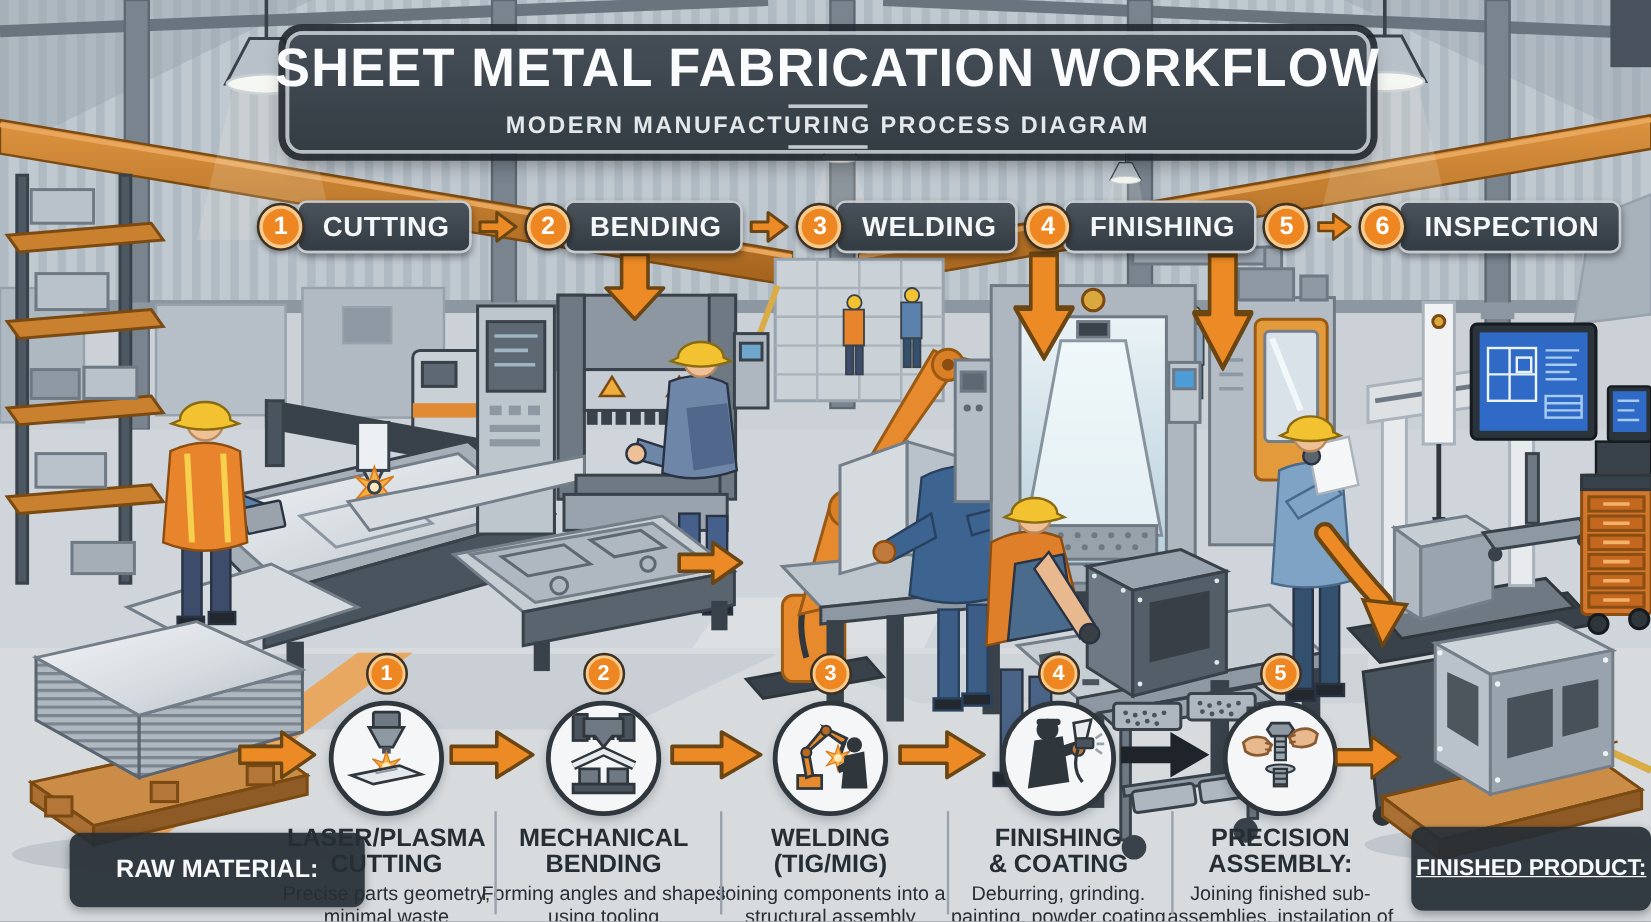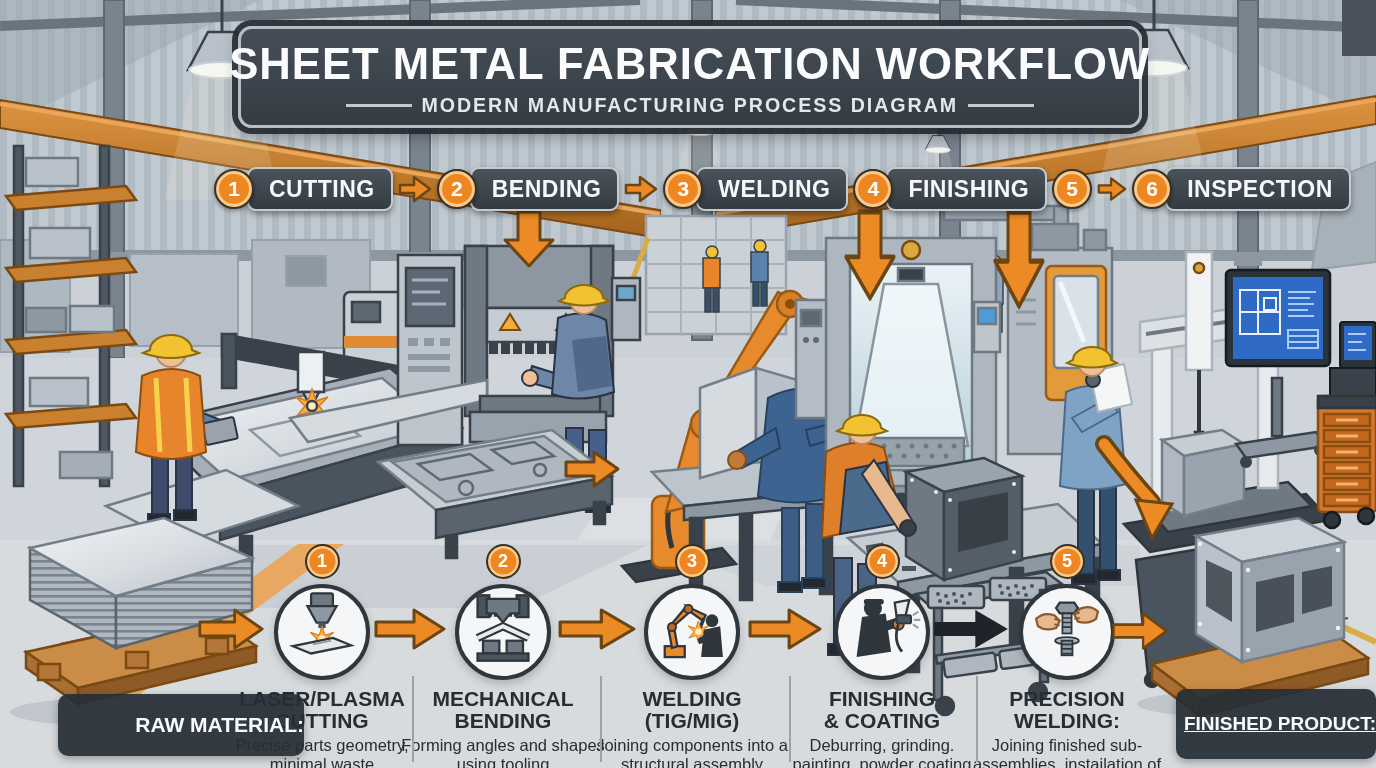--- a/index.html
+++ b/index.html
@@ -8,21 +8,21 @@
   .scene{position:absolute;left:0;top:0;width:1376px;height:768px;}
 
   
   .title-banner{position:absolute;left:238px;top:26px;width:898px;height:96px;
     background:linear-gradient(#454D56,#343C44);
     border:3px solid #B7BEC4;border-radius:14px;
     box-shadow:0 0 0 6px rgba(35,41,48,.9),0 8px 16px rgba(0,0,0,.35);
     display:flex;flex-direction:column;align-items:center;justify-content:center;gap:4px;}
   .title-banner h1{margin:0;color:#FAFBFC;font-size:45px;font-weight:800;
     letter-spacing:1px;transform:scaleX(.97);white-space:nowrap;}
-  .subtitle-row{display:flex;align-items:center;gap:4px;}
+  .subtitle-row{display:flex;align-items:center;gap:4px;flex-direction:column;}
   .subline{display:block;width:66px;height:3px;background:#C3C9CE;}
   .subtitle-row h2{margin:0;color:#E4E8EB;font-size:20px;font-weight:700;
     letter-spacing:2px;white-space:nowrap;transform:scaleX(.98);}
 
   
   .steps-row{position:absolute;left:214px;top:167px;display:flex;align-items:center;gap:5px;}
   .step{display:flex;align-items:center;}
   .badge{width:36px;height:36px;border-radius:50%;background:#EE8722;
     border:2.5px solid #3A3226;box-shadow:inset 0 0 0 3px #F6CB90,0 2px 4px rgba(0,0,0,.35);
     color:#fff;font-size:21px;font-weight:800;display:flex;align-items:center;justify-content:center;
@@ -43,21 +43,21 @@
     border:4px solid #2F363C;box-shadow:0 4px 8px rgba(40,48,56,.25);overflow:hidden;}
   .p-title{margin:8px 0 2px 0;color:#262D33;font-size:21px;font-weight:800;line-height:1.06;}
   .p-title span{display:block;}
   .p-desc{margin:1px 0 0 0;color:#272E34;font-size:16.5px;font-weight:500;line-height:1.18;}
   .col-divider{position:absolute;top:676px;width:2px;height:86px;background:#9AA3AC;}
 
   .flow-arrow{position:absolute;top:606px;}
 
   
   .endpoint-label{position:absolute;background:rgba(39,46,54,.93);border-radius:10px;
-    color:#F7F9FA;font-weight:800;text-align:right;display:flex;flex-direction:column;
+    color:#F7F9FA;font-weight:800;text-align:center;display:flex;flex-direction:column;
     justify-content:center;box-shadow:0 3px 8px rgba(0,0,0,.3);line-height:1.22;}
   .endpoint-label span{display:block;}
   .label-raw{left:58px;top:694px;width:246px;height:62px;font-size:21px;}
   .label-finished{left:1176px;top:689px;width:200px;height:70px;font-size:19px;text-decoration:underline;}
 </style>
 </head>
 <body>
 
 <div class="stage">
 
@@ -735,21 +735,21 @@
       <rect x="39" y="28" width="10" height="22" fill="#9AA4AE" stroke="#2F363C" stroke-width="2"></rect>
       <path d="M39,33 h10 M39,38 h10 M39,43 h10" stroke="#2F363C" stroke-width="1.8"></path>
       <path d="M10,34 q8,-8 20,-4 l6,6 -4,8 q-12,4 -20,-2 z" fill="#E8B98E" stroke="#8A5A30" stroke-width="2.5"></path>
       <path d="M30,34 l6,2 M30,40 l6,1" stroke="#8A5A30" stroke-width="2"></path>
       <path d="M78,26 q-8,-8 -20,-3 l-6,6 4,8 q12,3 20,-3 z" fill="#E8B98E" stroke="#8A5A30" stroke-width="2.5"></path>
       <path d="M58,27 l-6,2 M58,33 l-6,1" stroke="#8A5A30" stroke-width="2"></path>
     </svg>
   </div>
   <h3 class="p-title">
     <span>PRECISION</span>
-        <span>WELDING:</span>
+        <span>ASSEMBLY:</span>
   </h3>
   <p class="p-desc">Joining finished sub-assemblies, instailation of hardware and components.</p>
 </div>
 
 <div class="col-divider" style="left:412px"></div>
 <div class="col-divider" style="left:600px"></div>
 <div class="col-divider" style="left:789px"></div>
 <div class="col-divider" style="left:976px"></div>
 
 <svg class="flow-arrow" style="left:198px" width="66" height="46" viewBox="0 0 72 46" preserveAspectRatio="none">

